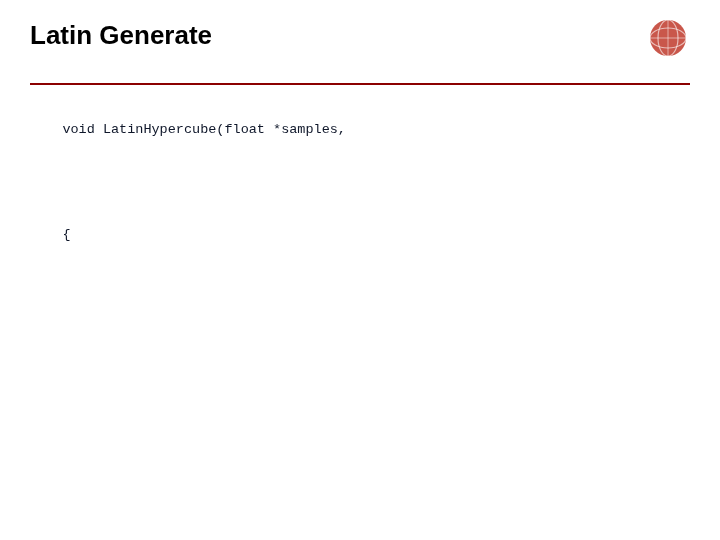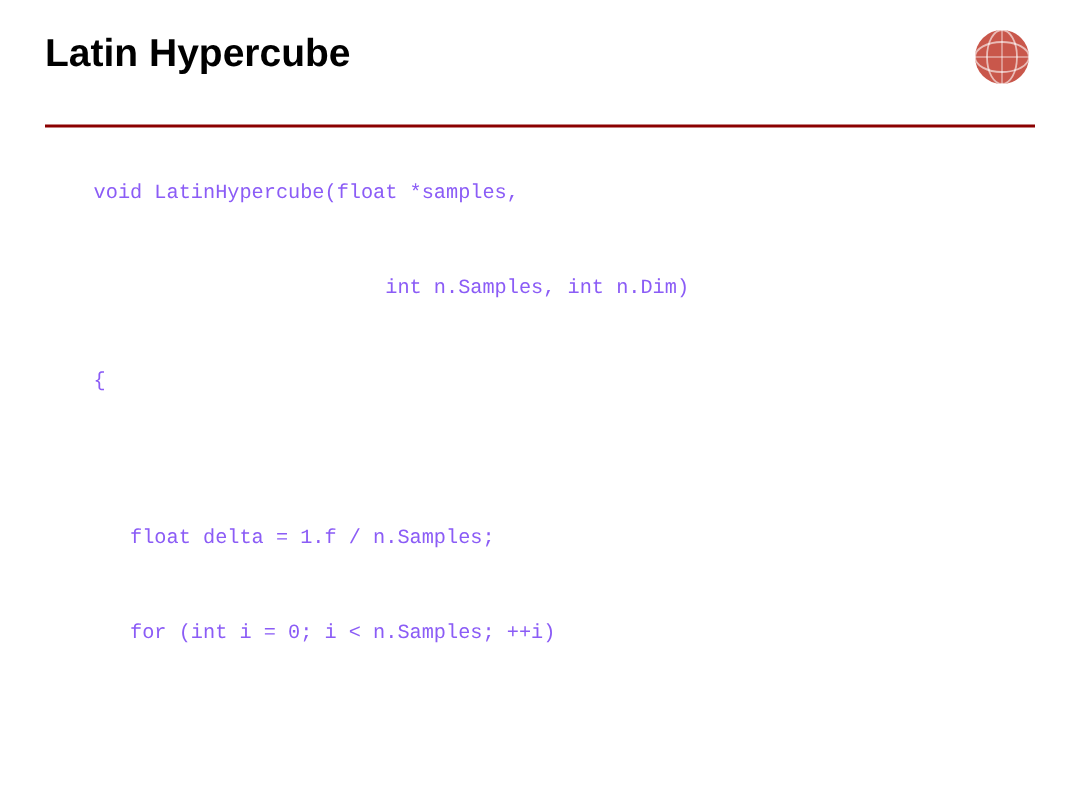--- a/index.html
+++ b/index.html
@@ -52,52 +52,49 @@
 
     .code-block {
       font-family: 'Courier New', Courier, monospace;
       font-size: 13.5px;
       line-height: 1.55;
       color: #000000;
       white-space: pre;
     }
 
     .black-text {
-      color: #8b5cf6;
+      color: #0f172a;
     }
   </style>
 </head>
 <body>
 
 <div class="slide-container">
   <div class="title-area">
-    <h1 class="title">Latin Hypercube</h1>
+    <h1 class="title">Latin Generate</h1>
     <svg class="logo" viewBox="0 0 60 55" xmlns="http://www.w3.org/2000/svg">
 
       <ellipse cx="38" cy="18" rx="18" ry="18" fill="#c0392b" opacity="0.85"></ellipse>
       <ellipse cx="38" cy="18" rx="18" ry="10" fill="none" stroke="#ffffff" stroke-width="1.2" opacity="0.6"></ellipse>
       <ellipse cx="38" cy="18" rx="10" ry="18" fill="none" stroke="#ffffff" stroke-width="1.2" opacity="0.6"></ellipse>
       <line x1="20" y1="18" x2="56" y2="18" stroke="#ffffff" stroke-width="1" opacity="0.5"></line>
       <line x1="38" y1="0" x2="38" y2="36" stroke="#ffffff" stroke-width="1" opacity="0.5"></line>
     </svg>
   </div>
 
   <div class="divider"></div>
 
   <div class="code-block">
     <span class="black-text">void LatinHypercube(float *samples,</span>
     <br>
-    <span class="black-text">                        int n.Samples, int n.Dim)</span>
     <br>
     <span class="black-text">{</span>
     <br>
     <br>
-    <span class="black-text">   float delta = 1.f / n.Samples;</span>
     <br>
-    <span class="black-text">   for (int i = 0; i &lt; n.Samples; ++i)</span>
     <br>
     <br>
     
     <br>
     
     <br>
     
     <br>
     
     <br>

